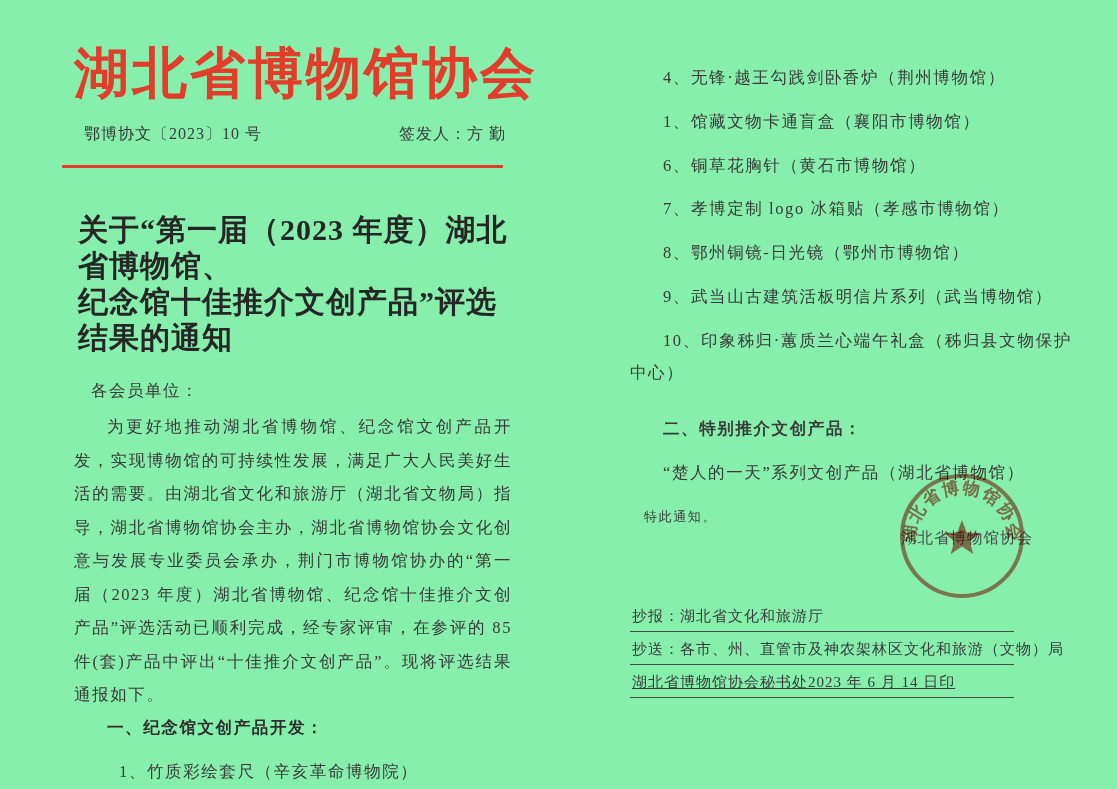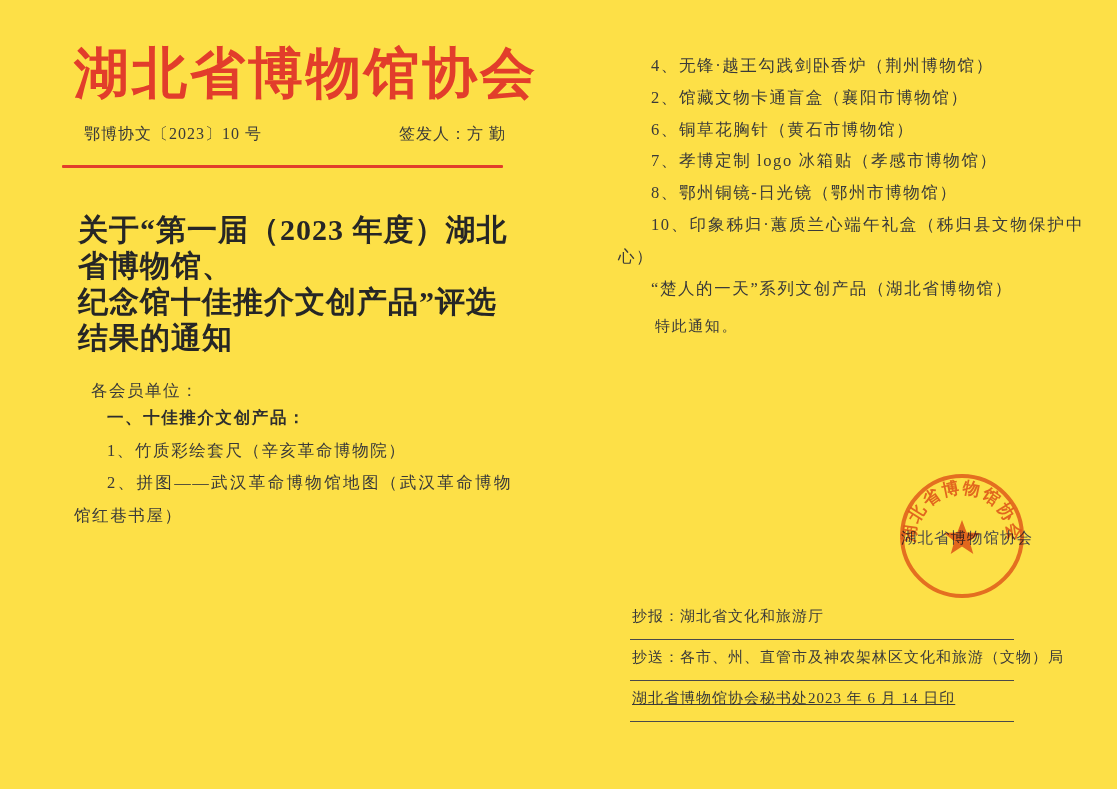--- a/index.html
+++ b/index.html
@@ -2,21 +2,21 @@
 <html><head>
 <meta charset="utf-8">
 <style>
   html,body{margin:0;padding:0;}
   body{
     width:1117px;height:789px;position:relative;overflow:hidden;
     background:#fdfdfc;
     font-family:"Liberation Serif","DejaVu Serif",serif;
     color:#333;
   }
-  .page{position:absolute;inset:0;background:#fde047;}
+  .page{position:absolute;inset:0;background:#86efac;}
   
   .left-col{position:absolute;left:74px;top:38px;width:438px;}
   .masthead{
     text-align:center;font-size:55px;font-weight:bold;letter-spacing:3px;
     color:#e23d2b;line-height:72px;margin:0;white-space:nowrap;
   }
   .doc-row{
     display:flex;justify-content:space-between;align-items:flex-end;
     font-size:16px;letter-spacing:1px;color:#3a3a3a;
     margin:14px 0 0 10px;padding-right:6px;
@@ -28,38 +28,38 @@
   .doc-title{
     margin:34px 0 0 4px;font-size:30px;font-weight:bold;color:#262626;
     line-height:36px;letter-spacing:1px;
   }
   .salutation{margin:24px 0 0 17px;font-size:16.5px;letter-spacing:1.5px;color:#3a3a3a;}
   .body-par{
     margin:8px 0 0 0;font-size:16.5px;line-height:33.5px;letter-spacing:1.6px;
     text-align:justify;text-indent:2em;color:#3a3a3a;
   }
   .sec-head{font-weight:bold;color:#2e2e2e;margin:0;font-size:16.5px;line-height:32.5px;letter-spacing:1.6px;text-indent:2em;}
-  .list-item{margin:0;font-size:16.5px;line-height:32.5px;letter-spacing:1.6px;text-indent:2em;text-align:justify;color:#3a3a3a;}
+  .list-item{margin:12px;font-size:16.5px;line-height:32.5px;letter-spacing:1.6px;text-indent:2em;text-align:justify;color:#3a3a3a;}
   
   .right-col{position:absolute;left:618px;top:50px;width:466px;}
   .right-col .list-item{line-height:31.8px;}
   .sec2-head{margin-top:25px;}
   .sec2-item{margin-top:0;}
-  .closing{margin:7px;font-size:15px;line-height:31.8px;letter-spacing:1.6px;text-indent:2em;color:#3a3a3a;}
+  .closing{margin:0;font-size:13px;line-height:31.8px;letter-spacing:1.6px;text-indent:2em;color:#3a3a3a;}
   
   .sig-block{position:absolute;left:878px;top:524px;width:178px;text-align:center;
     font-size:15.5px;letter-spacing:1px;color:#4a4a4a;line-height:28px;}
   
   .seal{position:absolute;left:892px;top:466px;width:140px;height:140px;
     opacity:.8;mix-blend-mode:multiply;pointer-events:none;}
   
   .footer{position:absolute;left:630px;top:606px;width:384px;font-size:15px;
     letter-spacing:1px;color:#3a3a3a;}
   .footer-row{
-    border-bottom:1.2px solid #4a4a4a;padding:0 0 13px 2px;margin-bottom:7px;
+    border-bottom:1.2px solid #4a4a4a;padding:0 0 5px 2px;margin-bottom:7px;
     line-height:20px;white-space:nowrap;
   }
   .footer-row.last{display:flex;justify-content:flex-start;text-decoration:underline;}
 </style>
 </head>
 <body>
 
 <div class="page">
 
   <div class="left-col">
@@ -70,33 +70,36 @@
     </div>
   </div>
   <div class="red-rule"></div>
 
   <div class="left-col" style="top:178px;">
     <h2 class="doc-title">
       <span>关于“第一届（2023 年度）湖北省博物馆、</span><br>
       <span>纪念馆十佳推介文创产品”评选结果的通知</span>
     </h2>
     <p class="salutation">各会员单位：</p>
-    <p class="sec-head">一、十佳推介文创产品：</p>
+    <p class="body-par">为更好地推动湖北省博物馆、纪念馆文创产品开发，实现博物馆的可持续性发展，满足广大人民美好生活的需要。由湖北省文化和旅游厅（湖北省文物局）指导，湖北省博物馆协会主办，湖北省博物馆协会文化创意与发展专业委员会承办，荆门市博物馆协办的“第一届（2023 年度）湖北省博物馆、纪念馆十佳推介文创产品”评选活动已顺利完成，经专家评审，在参评的 85 件(套)产品中评出“十佳推介文创产品”。现将评选结果通报如下。</p>
+    <p class="sec-head">一、纪念馆文创产品开发：</p>
     <p class="list-item">1、竹质彩绘套尺（辛亥革命博物院）</p>
     <p class="list-item">2、拼图——武汉革命博物馆地图（武汉革命博物馆红巷书屋）</p>
 
   </div>
 
   <div class="right-col">
     <p class="list-item">4、无锋·越王勾践剑卧香炉（荆州博物馆）</p>
-    <p class="list-item">2、馆藏文物卡通盲盒（襄阳市博物馆）</p>
+    <p class="list-item">1、馆藏文物卡通盲盒（襄阳市博物馆）</p>
     <p class="list-item">6、铜草花胸针（黄石市博物馆）</p>
     <p class="list-item">7、孝博定制 logo 冰箱贴（孝感市博物馆）</p>
     <p class="list-item">8、鄂州铜镜-日光镜（鄂州市博物馆）</p>
+    <p class="list-item">9、武当山古建筑活板明信片系列（武当博物馆）</p>
     <p class="list-item">10、印象秭归·蕙质兰心端午礼盒（秭归县文物保护中心）</p>
+    <p class="list-item sec-head sec2-head">二、特别推介文创产品：</p>
     <p class="list-item sec2-item">“楚人的一天”系列文创产品（湖北省博物馆）</p>
     <p class="closing">特此通知。</p>
   </div>
 
   <div class="sig-block">
     <div>湖北省博物馆协会</div>
   </div>
 
   <svg class="seal" viewBox="0 0 140 140">
     <circle cx="70" cy="70" r="60" fill="none" stroke="#d9402e" stroke-width="4" opacity="0.85"></circle>

